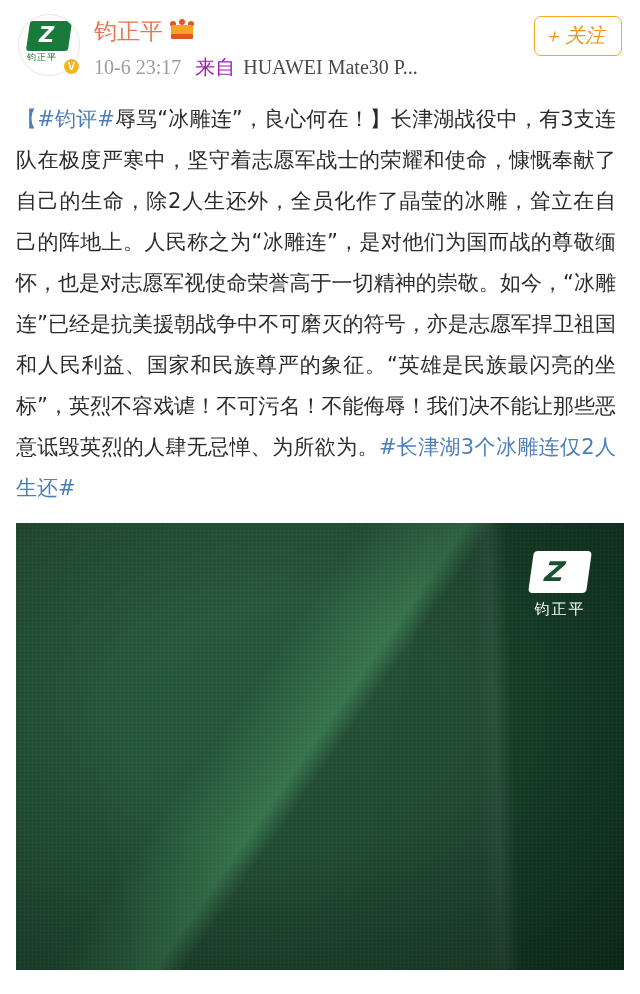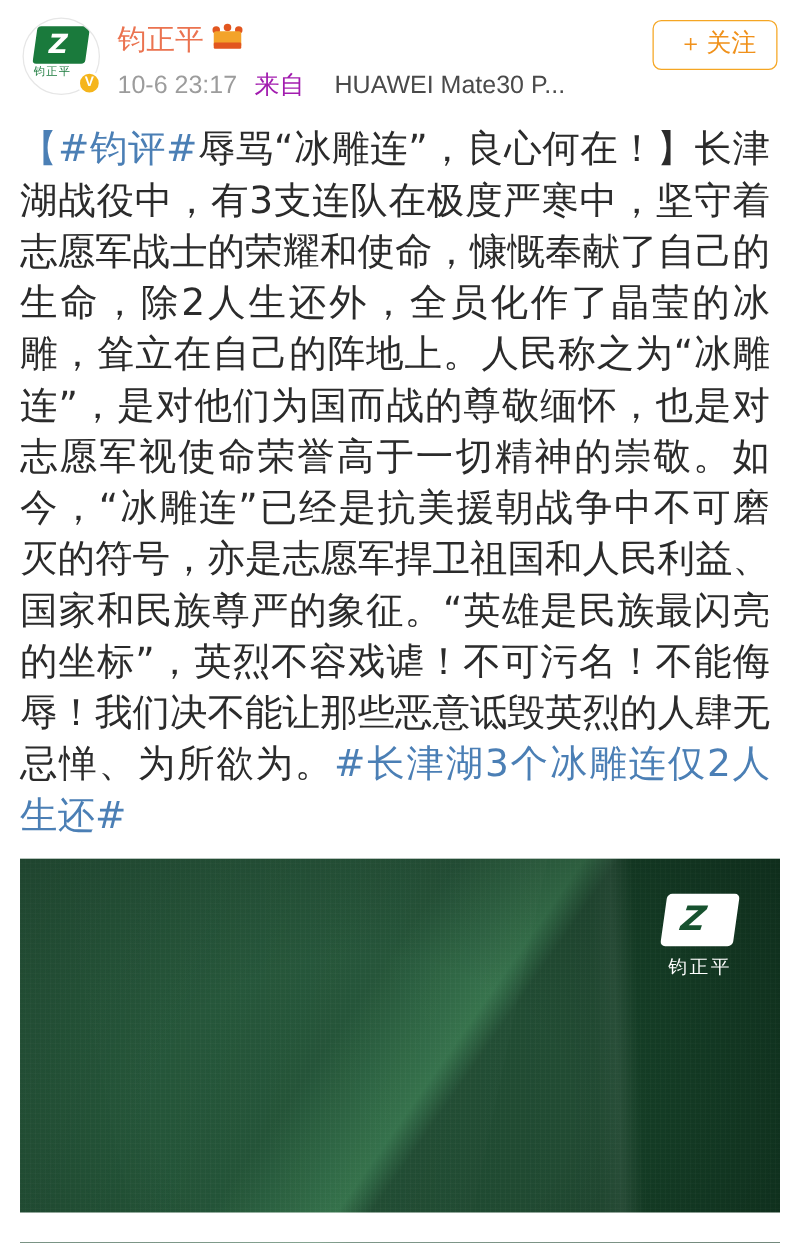--- a/index.html
+++ b/index.html
@@ -137,44 +137,46 @@
   .crown .d2 { left: 9px; top: -2px; }
   .crown .d3 { left: 18px; }
   .meta-row {
     display: flex;
     align-items: baseline;
     margin-top: 8px;
     font-size: 20px;
     color: #9b9b9b;
     white-space: nowrap;
     overflow: hidden;
+    font-family: Liberation Serif, serif;
   }
   .meta-time { color: #9c9c9c; }
   .meta-from { color: #a21caf; margin-left: 14px; }
-  .meta-device { color: #4a4a4a; margin-left: 24px; }
+  .meta-device { color: #4a4a4a; margin-left: 8px; }
 
   .follow-btn {
     position: absolute;
     right: 18px;
     top: 16px;
     border: 1px solid #f5a623;
     color: #f0911b;
     background: #fff;
     border-radius: 7px;
     font-size: 20px;
-    padding: 7px 16px 8px 20px;
+    padding: 7px 16px 8px 8px;
     line-height: 22px;
     white-space: nowrap;
+    font-style: italic;
   }
   .follow-btn .plus { font-size: 19px; margin-right: 3px; }
 
   
   .body-text {
     padding: 12px 24px 0 16px;
-    font-size: 30px;
+    font-size: 21px;
     line-height: 41px;
     color: #2b2b2b;
     letter-spacing: 0px;
     text-align: justify;
     font-family: "DejaVu Sans", "Liberation Sans", sans-serif;
   }
   .topic { color: #4b7fb5; }
   .tag-link { color: #4b7fb5; }
 
   

